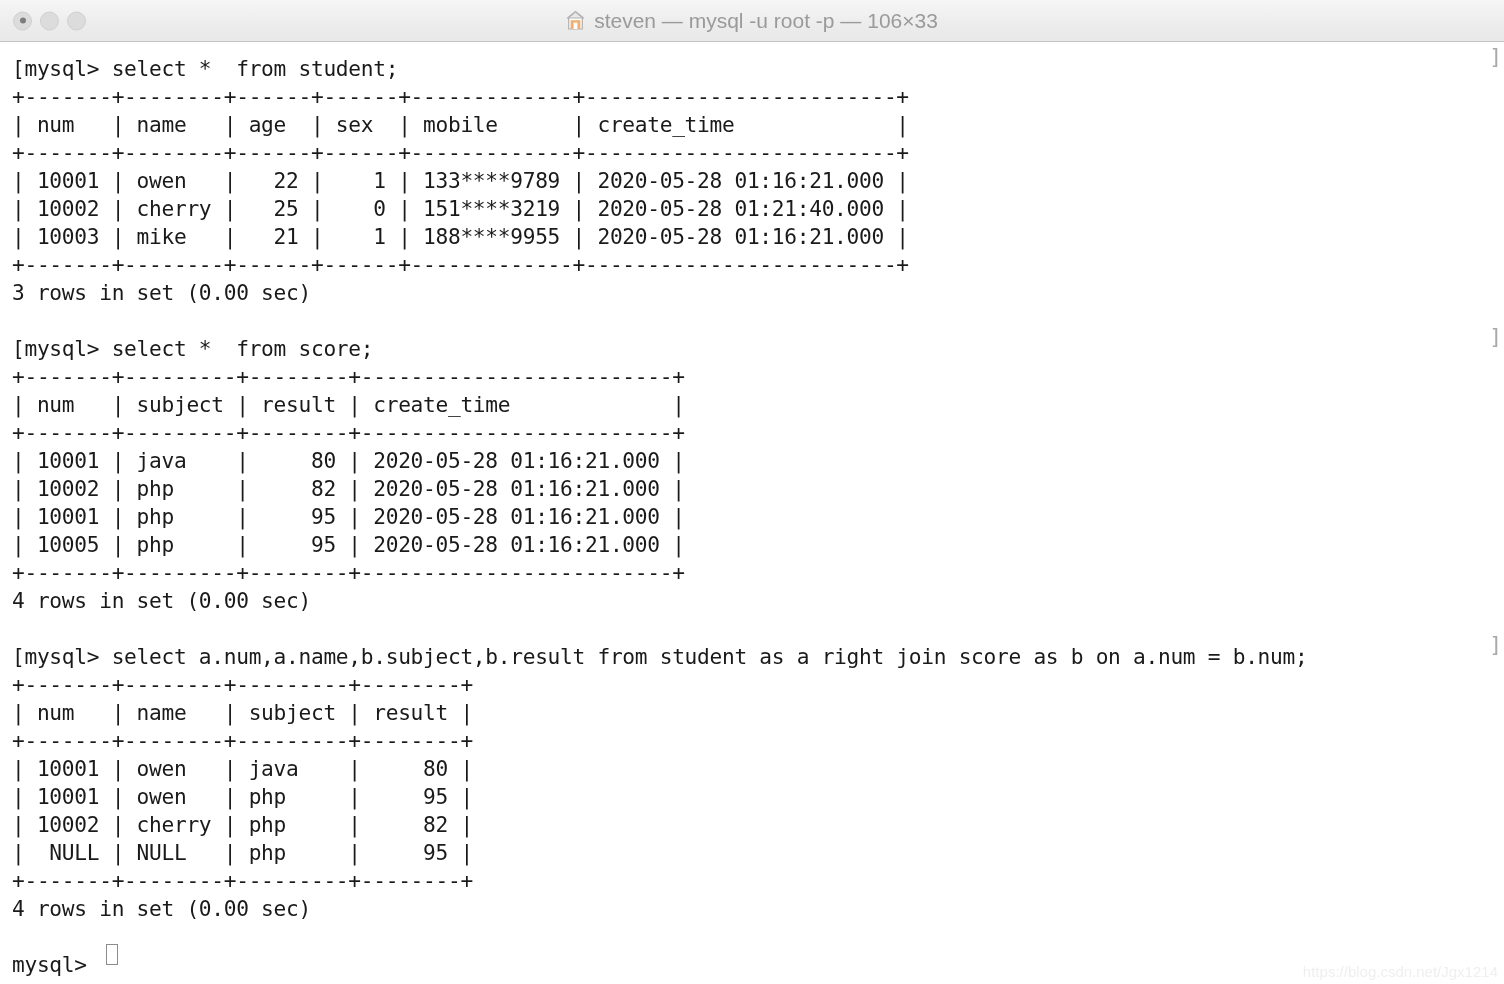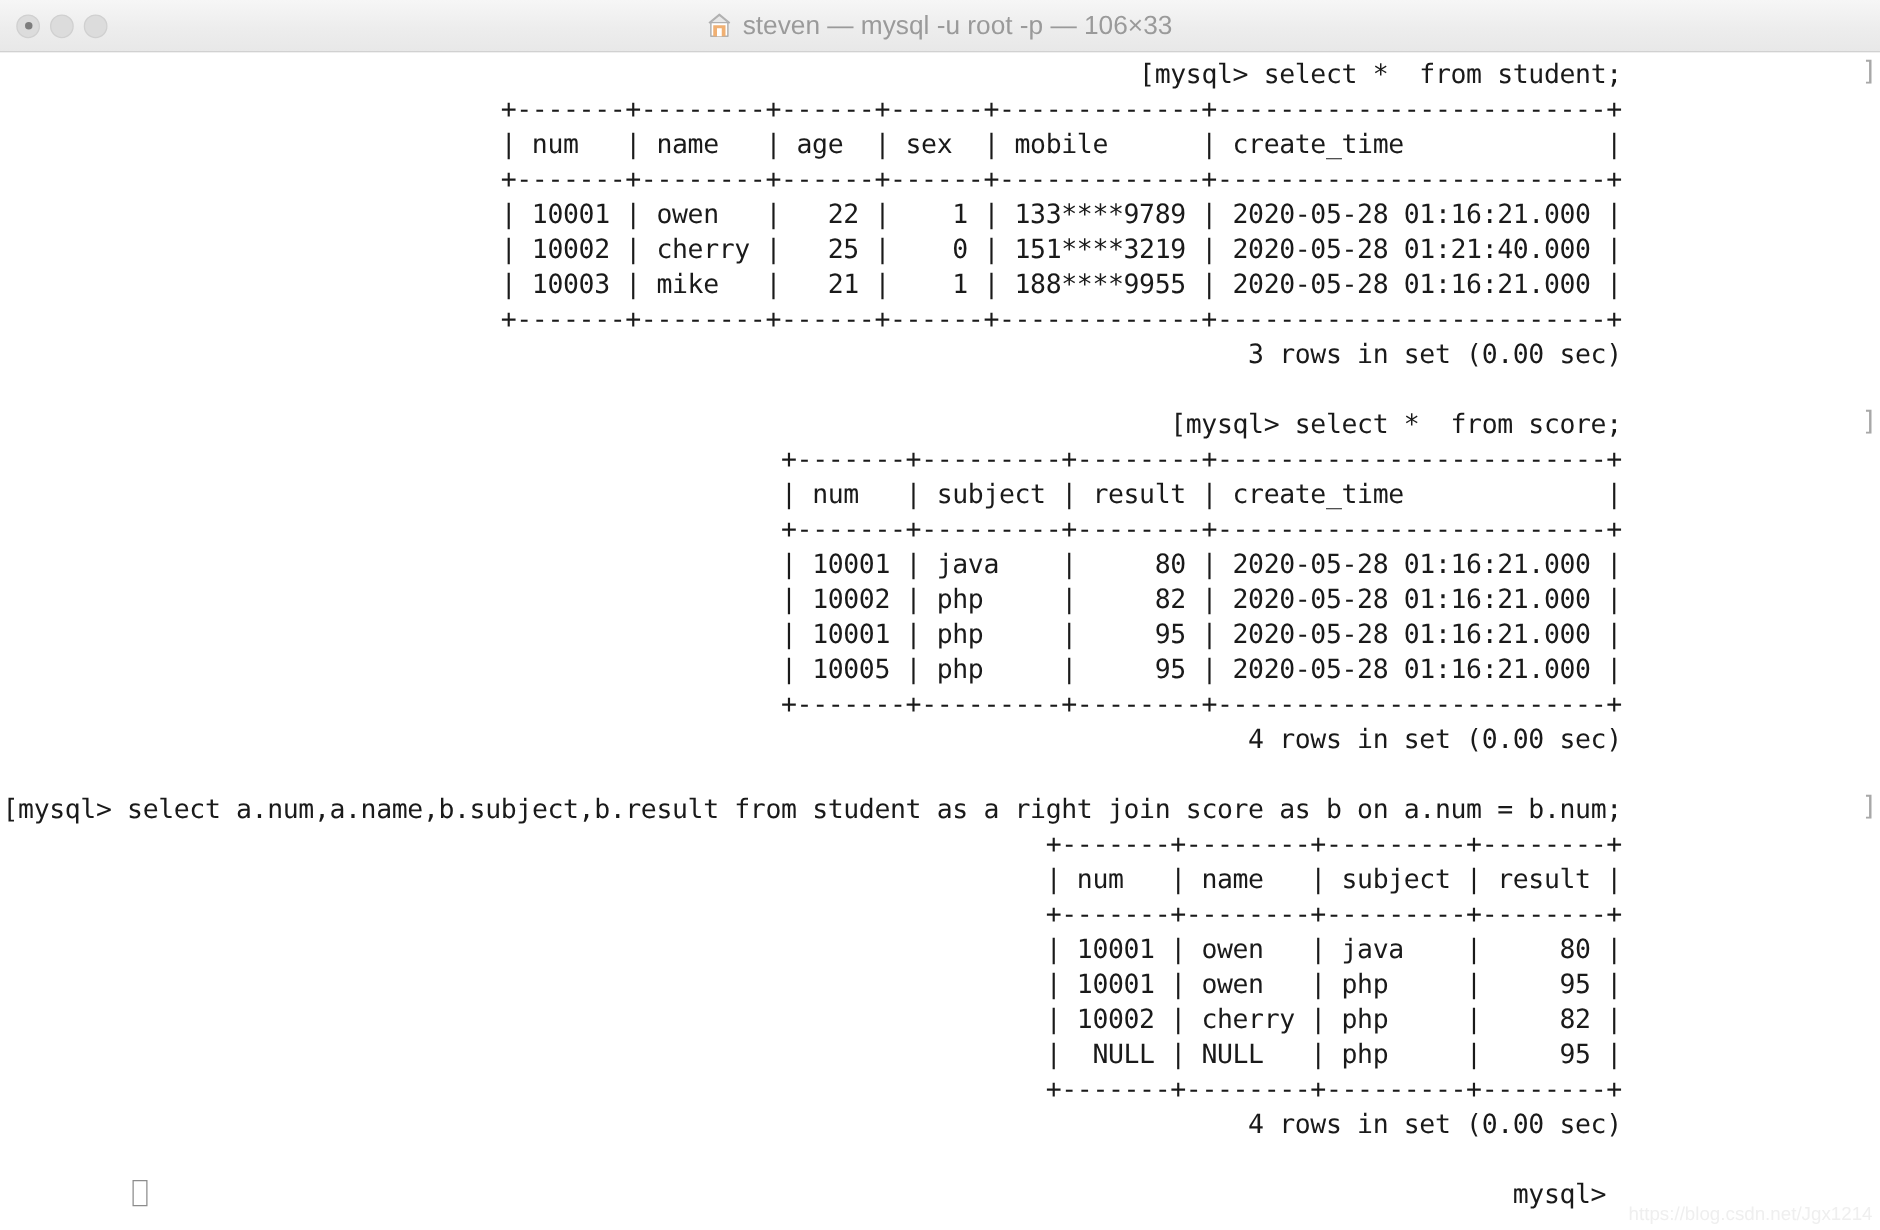--- a/index.html
+++ b/index.html
@@ -93,30 +93,29 @@
     flex: 1 1 auto;
     position: relative;
     background: #ffffff;
     overflow: hidden;
   }
 
   .term-text {
     position: absolute;
     left: 0px;
     top: 1px;
-    margin: 2px;
+    margin: 12px;
     padding: 0;
     font-family: "DejaVu Sans Mono", "Liberation Mono", monospace;
     font-size: 21.2px;
     line-height: 28px;
     color: #1a1a1a;
     white-space: pre;
     letter-spacing: -0.3px;
     tab-size: 8;
-    text-align: right;
   }
 
   
   .edge-mark {
     position: absolute;
     right: 2px;
     font-family: "DejaVu Sans Mono", "Liberation Mono", monospace;
     font-size: 21.2px;
     line-height: 28px;
     color: #a8a8a8;

